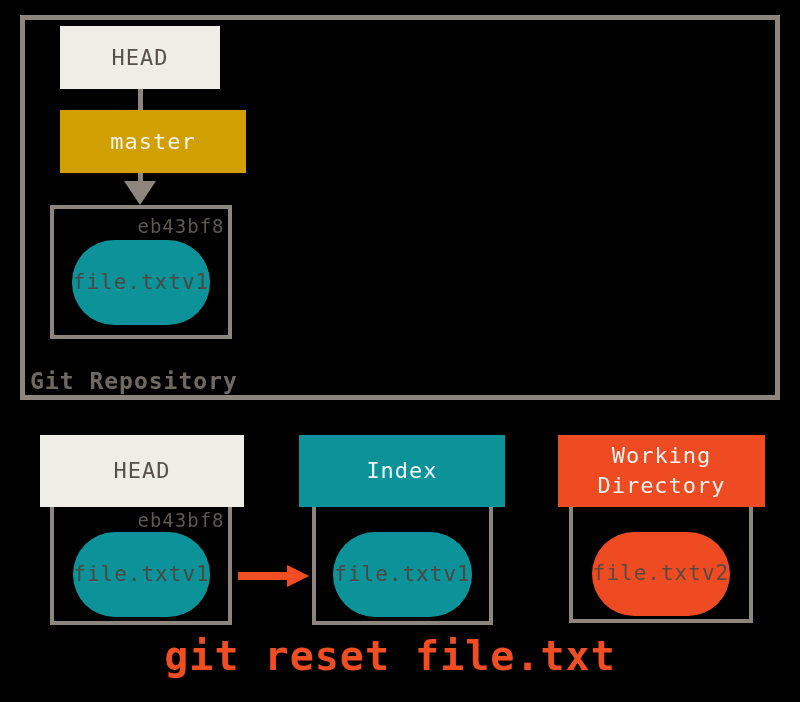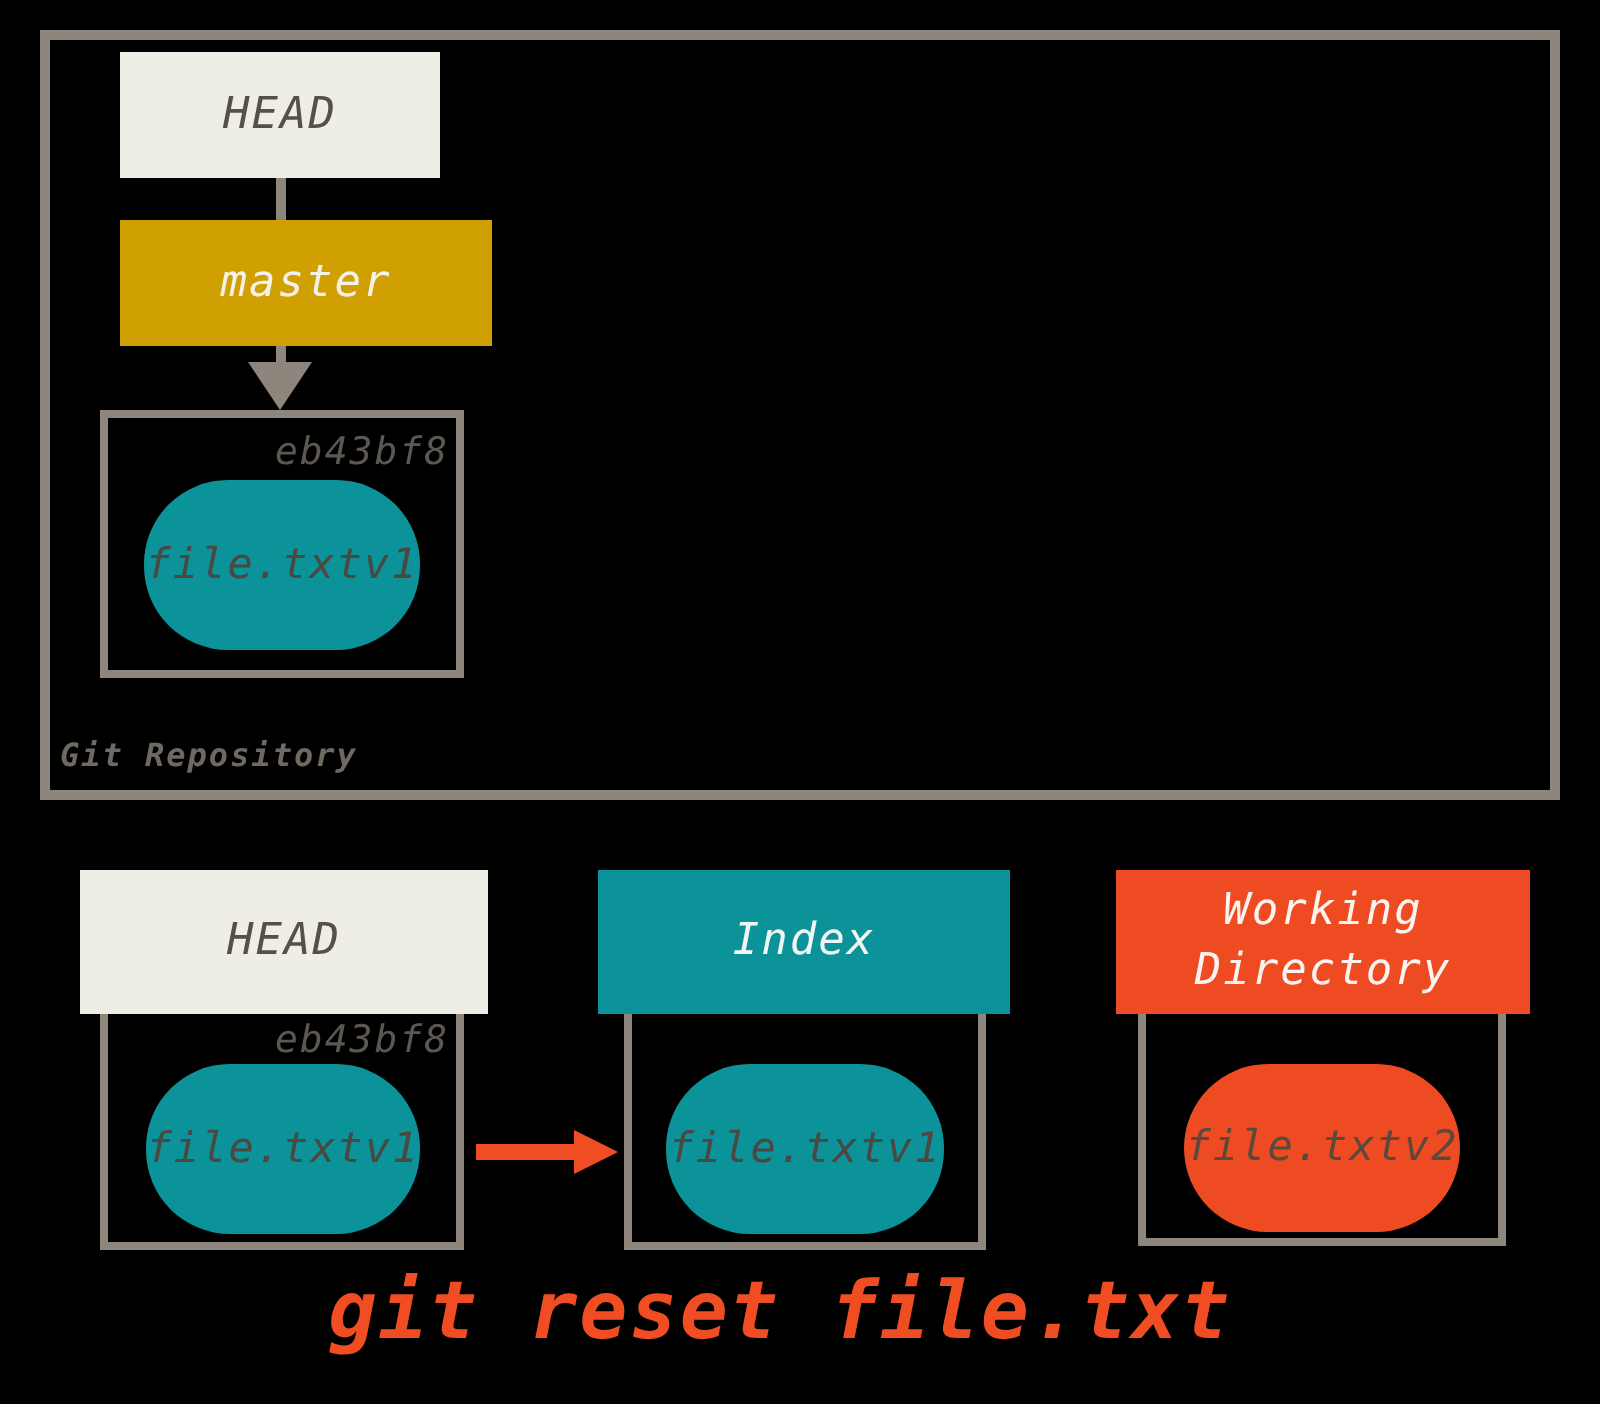--- a/index.html
+++ b/index.html
@@ -1,24 +1,24 @@
 <!DOCTYPE html>
 <html><head>
 <meta charset="utf-8">
 <style>
   html,body{margin:0;padding:0;background:#000;}
   .canvas{
     position:relative;width:800px;height:702px;background:#000;overflow:hidden;
     font-family:"DejaVu Sans Mono","Liberation Mono",monospace;
   }
-  .abs{position:absolute;box-sizing:border-box;font-style:italic;}
+  .abs{position:absolute;box-sizing:border-box;}
 
   
   .repo-box{left:20px;top:15px;width:760px;height:385px;border:5px solid #8E857C;}
-  .repo-label{left:30px;top:368px;font-size:16px;font-weight:bold;color:#6F6962;letter-spacing:1px;}
+  .repo-label{left:30px;top:368px;font-size:23px;font-weight:bold;color:#6F6962;letter-spacing:1px;}
 
   .node{display:flex;align-items:center;justify-content:center;text-align:center;
         font-size:22px;letter-spacing:1px;}
   .head-top{left:60px;top:26px;width:160px;height:63px;background:#EFEEE6;color:#57504A;}
   .master-box{left:60px;top:110px;width:186px;height:63px;background:#D0A002;color:#F5F1E9;}
 
   .vline{background:#8E857C;width:5px;}
   .line-head-master{left:138px;top:89px;height:21px;}
   .line-master-commit{left:138px;top:173px;height:10px;}
   .tri-down{left:124px;top:181px;width:0;height:0;

